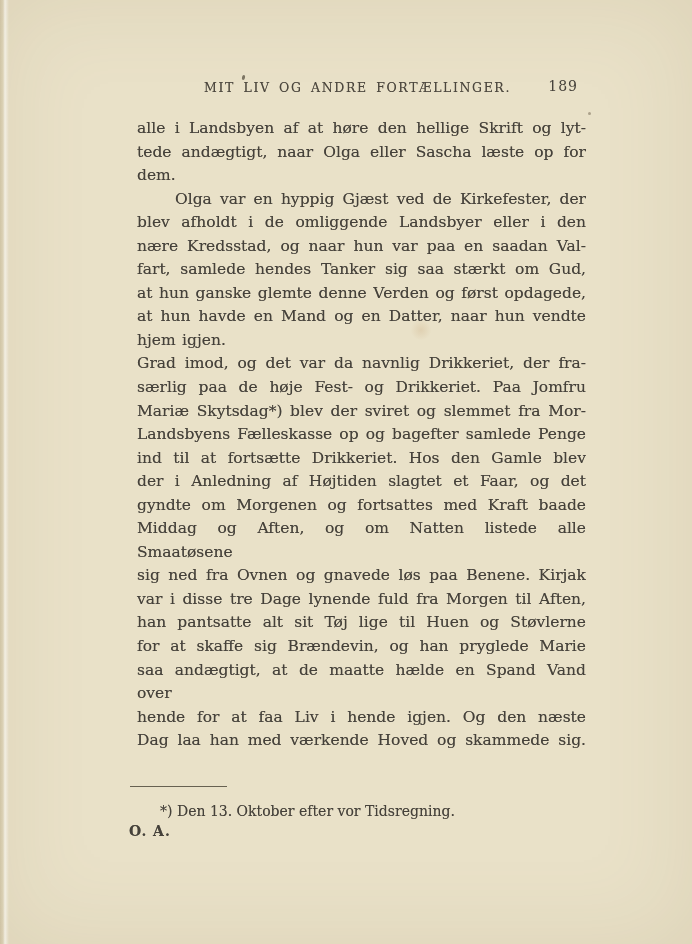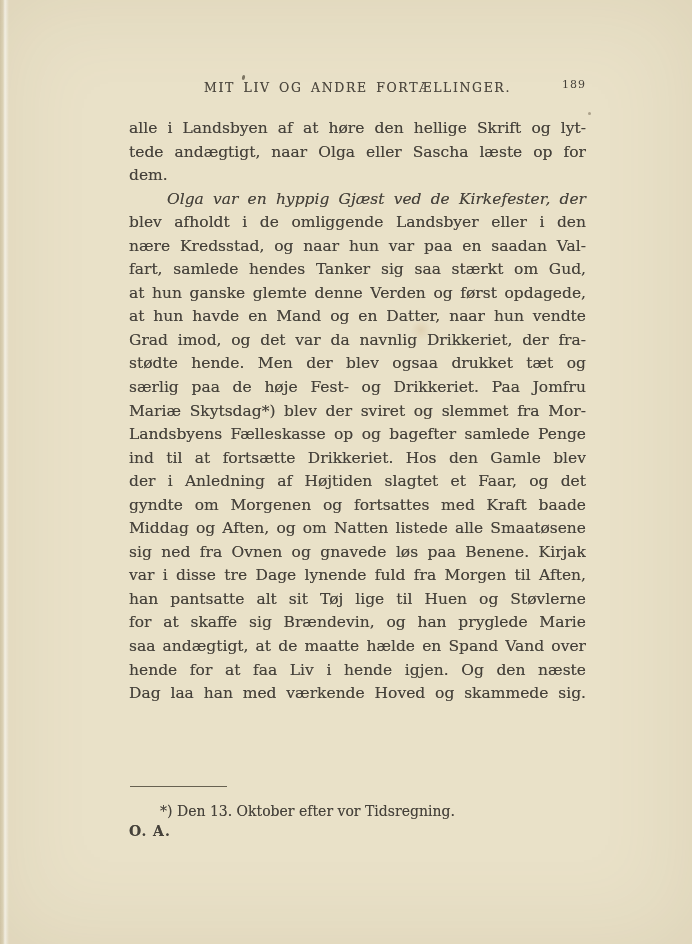--- a/index.html
+++ b/index.html
@@ -63,46 +63,46 @@
     display: block;
     text-align: center;
     font-size: 12.5px;
     letter-spacing: 1.6px;
     word-spacing: 3px;
     color: #4c473e;
     text-shadow: 0 0 0.5px rgba(76,71,62,0.55);
   }
   .page-number {
     position: absolute;
-    right: 0; top: -2px;
-    font-size: 11px;
+    right: 8px; top: -2px;
+    font-size: 14px;
     letter-spacing: 1px;
     color: #45413a;
   }
   .body-text {
     position: absolute;
     left: 129px; top: 117px;
     width: 457px;
     font-size: 15.5px;
     line-height: 23.55px;
     word-spacing: 1.5px;
     text-shadow: 0 0 0.5px rgba(69,65,58,0.55);
   }
   .text-line {
     white-space: normal;
     text-align: left;
+    margin-left: 8px;
   }
   .text-line.justify {
     text-align: justify;
     text-align-last: justify;
     -moz-text-align-last: justify;
   }
   .text-line.indent {
     text-indent: 38px;
-    font-style: italic;
   }
   .footnote-rule {
     position: absolute;
     left: 130px; top: 786px;
     width: 97px; height: 1px;
     background: rgba(80,74,60,0.85);
   }
   .footnote {
     position: absolute;
     left: 129px; top: 801px;
@@ -133,22 +133,22 @@
 
   <div class="body-text">
       <div class="text-line justify">alle i Landsbyen af at høre den hellige Skrift og lyt-</div>
       <div class="text-line justify">tede andægtigt, naar Olga eller Sascha læste op for dem.</div>
       <div class="text-line indent justify">Olga var en hyppig Gjæst ved de Kirkefester, der</div>
       <div class="text-line justify">blev afholdt i de omliggende Landsbyer eller i den</div>
       <div class="text-line justify">nære Kredsstad, og naar hun var paa en saadan Val-</div>
       <div class="text-line justify">fart, samlede hendes Tanker sig saa stærkt om Gud,</div>
       <div class="text-line justify">at hun ganske glemte denne Verden og først opdagede,</div>
       <div class="text-line justify">at hun havde en Mand og en Datter, naar hun vendte</div>
+      <div class="text-line">hjem igjen.</div>
       <div class="text-line justify">Grad imod, og det var da navnlig Drikkeriet, der fra-</div>
-      <div class="text-line justify">stødte hende. Men der blev ogsaa drukket tæt og</div>
       <div class="text-line justify">særlig paa de høje Fest- og Drikkeriet. Paa Jomfru</div>
       <div class="text-line justify">Mariæ Skytsdag*) blev der sviret og slemmet fra Mor-</div>
       <div class="text-line justify">Landsbyens Fælleskasse op og bagefter samlede Penge</div>
       <div class="text-line justify">ind til at fortsætte Drikkeriet. Hos den Gamle blev</div>
       <div class="text-line justify">der i Anledning af Højtiden slagtet et Faar, og det</div>
       <div class="text-line justify">gyndte om Morgenen og fortsattes med Kraft baade</div>
       <div class="text-line justify">Middag og Aften, og om Natten listede alle Smaatøsene</div>
       <div class="text-line justify">sig ned fra Ovnen og gnavede løs paa Benene. Kirjak</div>
       <div class="text-line justify">var i disse tre Dage lynende fuld fra Morgen til Aften,</div>
       <div class="text-line justify">han pantsatte alt sit Tøj lige til Huen og Støvlerne</div>

